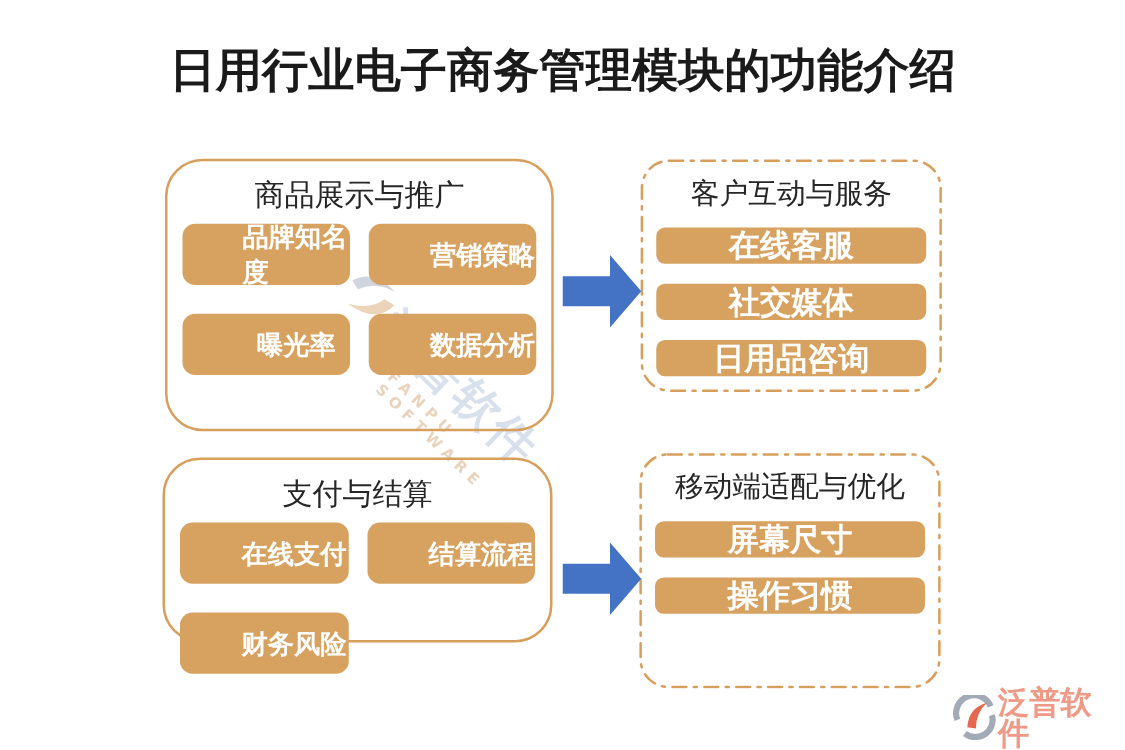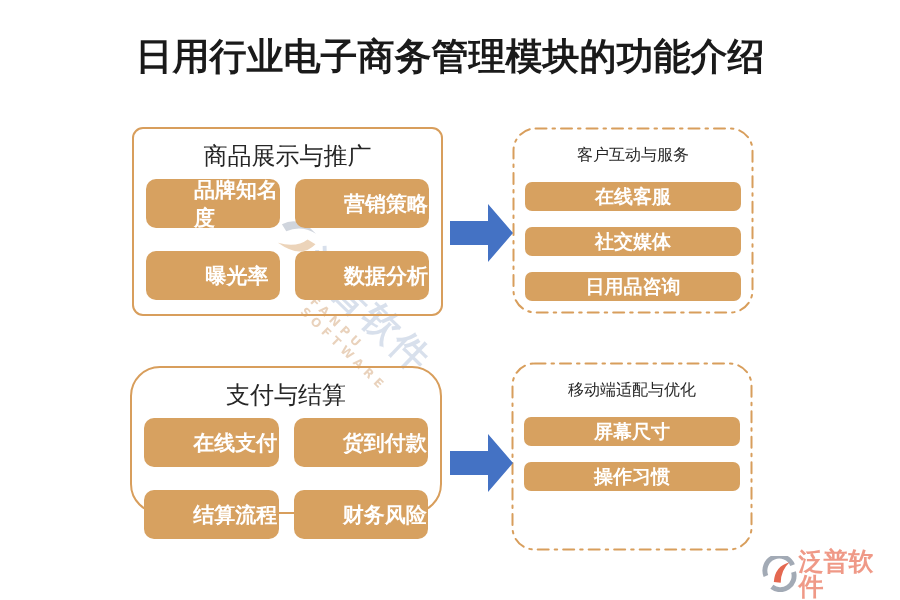--- a/index.html
+++ b/index.html
@@ -32,45 +32,45 @@
   }
   .box-dash{
     padding:13px 13px 0;
   }
   .dash-border{position:absolute;inset:0;width:100%;height:100%;pointer-events:none;}
   .dash-border rect{
     fill:none;stroke:var(--box-border);stroke-width:2;
     stroke-dasharray:11 6 2.5 6;stroke-linecap:round;
   }
 
-  .box-tl{left:132px;top:127px;width:311px;height:189px;border-radius:11px;}
+  .box-tl{left:132px;top:127px;width:311px;height:218px;}
   .box-tr{left:512px;top:127px;width:242px;height:187px;}
   .box-bl{left:130px;top:366px;width:312px;height:148px;}
   .box-br{left:511px;top:362px;width:242px;height:189px;}
 
   .group-title{
     display:block;text-align:center;
     font-size:24px;font-weight:400;color:var(--heading-color);
     height:32px;line-height:32px;
   }
-  .box-dash .group-title{font-size:16px;height:30px;line-height:30px;}
+  .box-dash .group-title{font-size:23px;height:30px;line-height:30px;}
 
   .grid2{
     display:grid;grid-template-columns:1fr 1fr;
     column-gap:15px;row-gap:23px;margin-top:7px;
   }
   .stack{display:flex;flex-direction:column;gap:16px;margin-top:12px;}
 
   .btn{
     background:var(--accent-tan);color:var(--button-text);
     display:flex;align-items:center;justify-content:center;
     font-weight:700;
   }
   .grid2 .btn{height:49px;border-radius:10px;font-size:21px;padding-left:48px;}
-  .stack .btn{height:29px;border-radius:7px;font-size:19px;}
+  .stack .btn{height:29px;border-radius:7px;font-size:25px;}
 
   .flow-arrow{position:absolute;width:63px;height:58px;}
   .arrow-top{left:450px;top:204px;}
   .arrow-bottom{left:450px;top:434px;}
   .flow-arrow polygon{fill:var(--arrow-blue);}
 
   .watermark{
     position:absolute;left:295px;top:205px;width:240px;
     transform:rotate(44deg);transform-origin:0 0;
     opacity:.55;pointer-events:none;
@@ -128,21 +128,20 @@
       <div class="btn">在线客服</div>
       <div class="btn">社交媒体</div>
       <div class="btn">日用品咨询</div>
     </div>
 </div>
 
 <div class="group-box box-solid box-bl">
   <span class="group-title">支付与结算</span>
   <div class="grid2">
       <div class="btn">在线支付</div>
-      <div class="btn">货到付款</div>
       <div class="btn">结算流程</div>
       <div class="btn">财务风险</div>
     </div>
 </div>
 
 <div class="group-box box-dash box-br">
   <svg class="dash-border" viewBox="0 0 242 189" preserveAspectRatio="none">
     <rect x="1.5" y="1.5" width="239" height="186" rx="22"></rect>
   </svg>
   <span class="group-title">移动端适配与优化</span>

